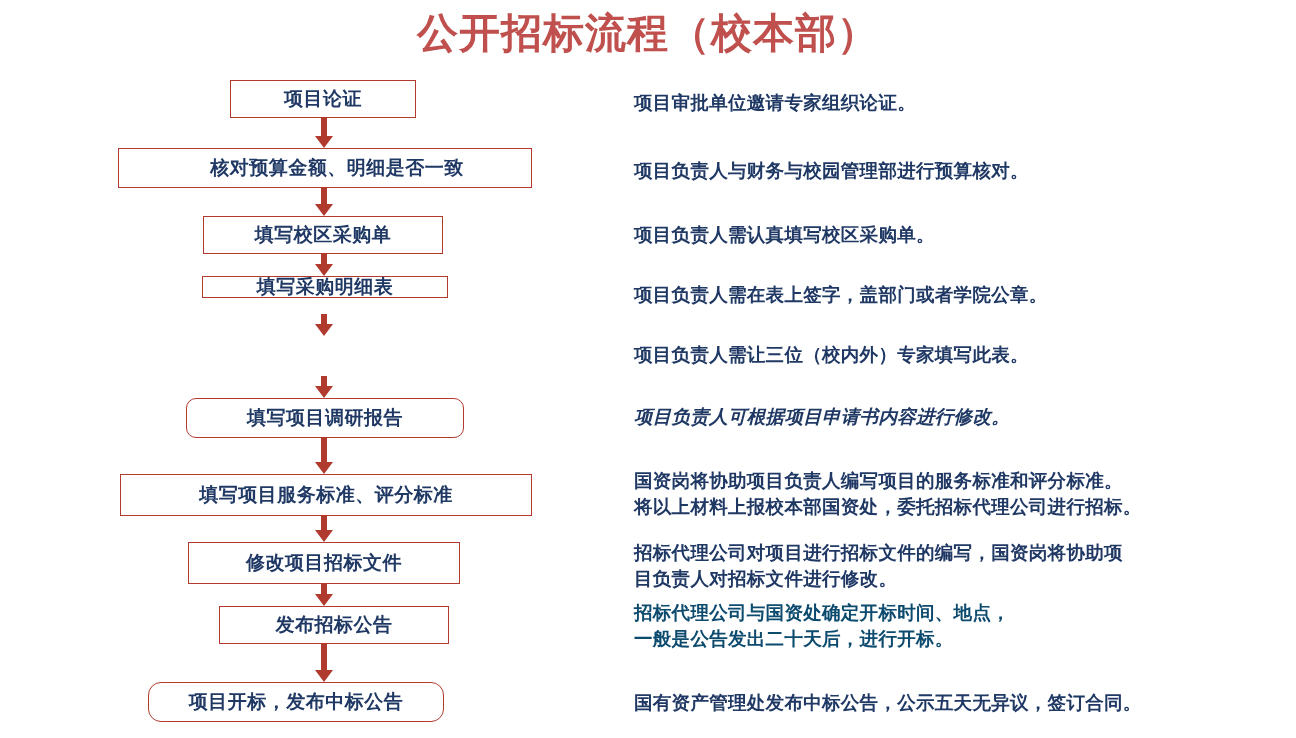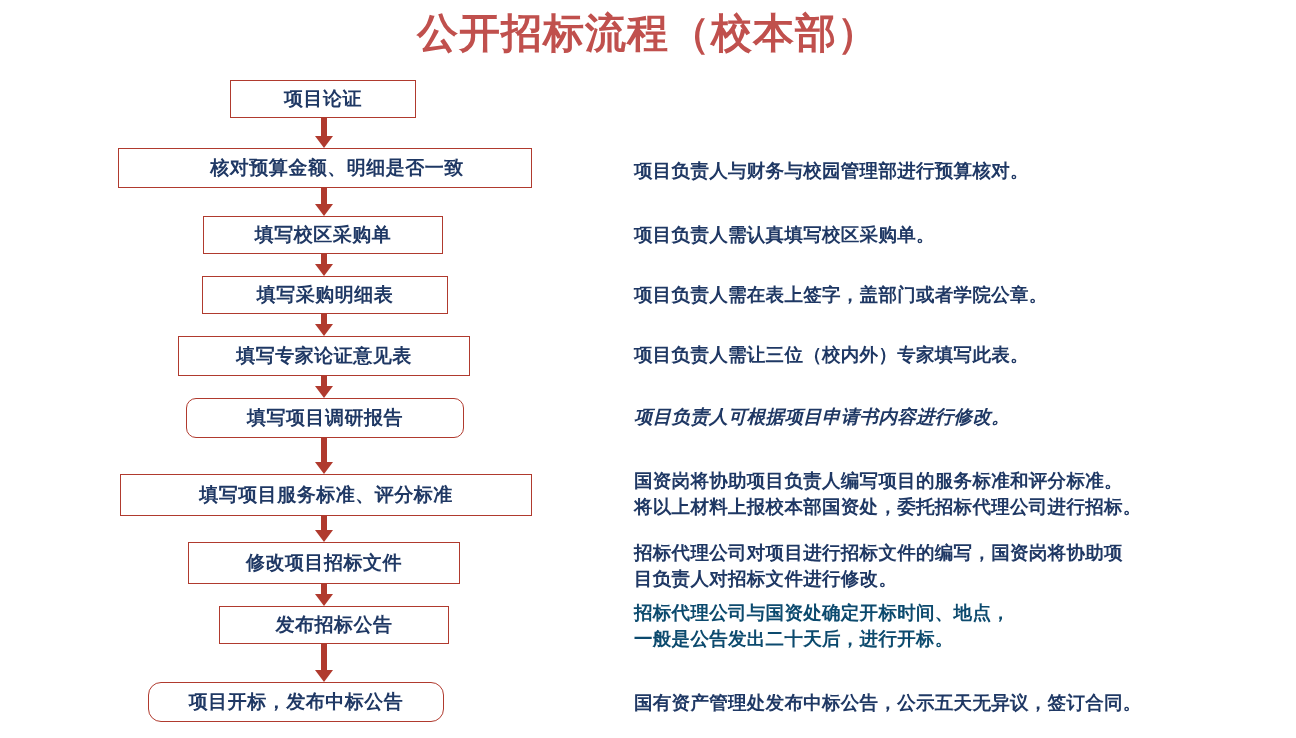--- a/index.html
+++ b/index.html
@@ -89,22 +89,21 @@
 </style>
 </head>
 <body>
 
 <div id="title">公开招标流程（校本部）</div>
 
 <div id="flow">
     <div class="node" style="left: 230px; top: 10px; width: 186px; height: 38px; border-color: rgb(176, 58, 46); color: rgb(31, 56, 100);">项目论证</div>
     <div class="node" style="left: 118px; top: 78px; width: 414px; height: 40px; border-color: rgb(176, 58, 46); color: rgb(31, 56, 100); padding-left: 24px;">核对预算金额、明细是否一致</div>
     <div class="node" style="left: 203px; top: 146px; width: 240px; height: 38px; border-color: rgb(176, 58, 46); color: rgb(31, 56, 100);">填写校区采购单</div>
-    <div class="node" style="left: 202px; top: 206px; width: 246px; height: 38px; border-color: rgb(176, 58, 46); color: rgb(31, 56, 100);">填写采购明细表</div>
-    <div class="node" style="left: 178px; top: 266px; width: 292px; height: 40px; border-color: rgb(176, 58, 46); color: rgb(31, 56, 100);">填写专家论证意见表</div>
+    <div class="node" style="left: 202px; top: 206px; width: 246px; height: 22px; border-color: rgb(176, 58, 46); color: rgb(31, 56, 100);">填写采购明细表</div>
     <div class="node" style="left: 186px; top: 328px; width: 278px; height: 40px; border-color: rgb(176, 58, 46); color: rgb(31, 56, 100); border-radius: 10px;">填写项目调研报告</div>
     <div class="node" style="left: 120px; top: 404px; width: 412px; height: 42px; border-color: rgb(176, 58, 46); color: rgb(31, 56, 100);">填写项目服务标准、评分标准</div>
     <div class="node" style="left: 188px; top: 472px; width: 272px; height: 42px; border-color: rgb(176, 58, 46); color: rgb(31, 56, 100);">修改项目招标文件</div>
     <div class="node" style="left: 219px; top: 536px; width: 230px; height: 38px; border-color: rgb(176, 58, 46); color: rgb(31, 56, 100);">发布招标公告</div>
     <div class="node" style="left: 148px; top: 612px; width: 296px; height: 40px; border-color: rgb(176, 58, 46); color: rgb(31, 56, 100); border-radius: 13px;">项目开标，发布中标公告</div>
     <div class="arrow" style="left: 324px; top: 48px;">
       <div class="stem" style="height: 19px; background: rgb(176, 58, 46);"></div>
       <div class="head" style="top: 18px; border-top-color: rgb(176, 58, 46);"></div>
     </div>
     <div class="arrow" style="left: 324px; top: 118px;">
@@ -135,20 +134,21 @@
       <div class="stem" style="height: 11px; background: rgb(176, 58, 46);"></div>
       <div class="head" style="top: 10px; border-top-color: rgb(176, 58, 46);"></div>
     </div>
     <div class="arrow" style="left: 324px; top: 574px;">
       <div class="stem" style="height: 27px; background: rgb(176, 58, 46);"></div>
       <div class="head" style="top: 26px; border-top-color: rgb(176, 58, 46);"></div>
     </div>
   </div>
 
 <div id="descriptions">
+    <div class="desc" style="top: 20px; left: 0px; color: rgb(31, 56, 100);">项目审批单位邀请专家组织论证。</div>
     <div class="desc" style="top: 88px; left: 0px; color: rgb(31, 56, 100);">项目负责人与财务与校园管理部进行预算核对。</div>
     <div class="desc" style="top: 152px; left: 0px; color: rgb(31, 56, 100);">项目负责人需认真填写校区采购单。</div>
     <div class="desc" style="top: 272px; left: 0px; color: rgb(31, 56, 100);">项目负责人需让三位（校内外）专家填写此表。</div>
     <div class="desc" style="top: 212px; left: 0px; color: rgb(31, 56, 100);">项目负责人需在表上签字，盖部门或者学院公章。</div>
     <div class="desc" style="top: 334px; left: 0px; color: rgb(31, 56, 100); font-style: italic;">项目负责人可根据项目申请书内容进行修改。</div>
     <div class="desc" style="top: 398px; left: 0px; color: rgb(31, 56, 100);">国资岗将协助项目负责人编写项目的服务标准和评分标准。
 将以上材料上报校本部国资处，委托招标代理公司进行招标。</div>
     <div class="desc" style="top: 470px; left: 0px; color: rgb(31, 56, 100);">招标代理公司对项目进行招标文件的编写，国资岗将协助项
 目负责人对招标文件进行修改。</div>
     <div class="desc" style="top: 530px; left: 0px; color: #0c4a6e;">招标代理公司与国资处确定开标时间、地点，

